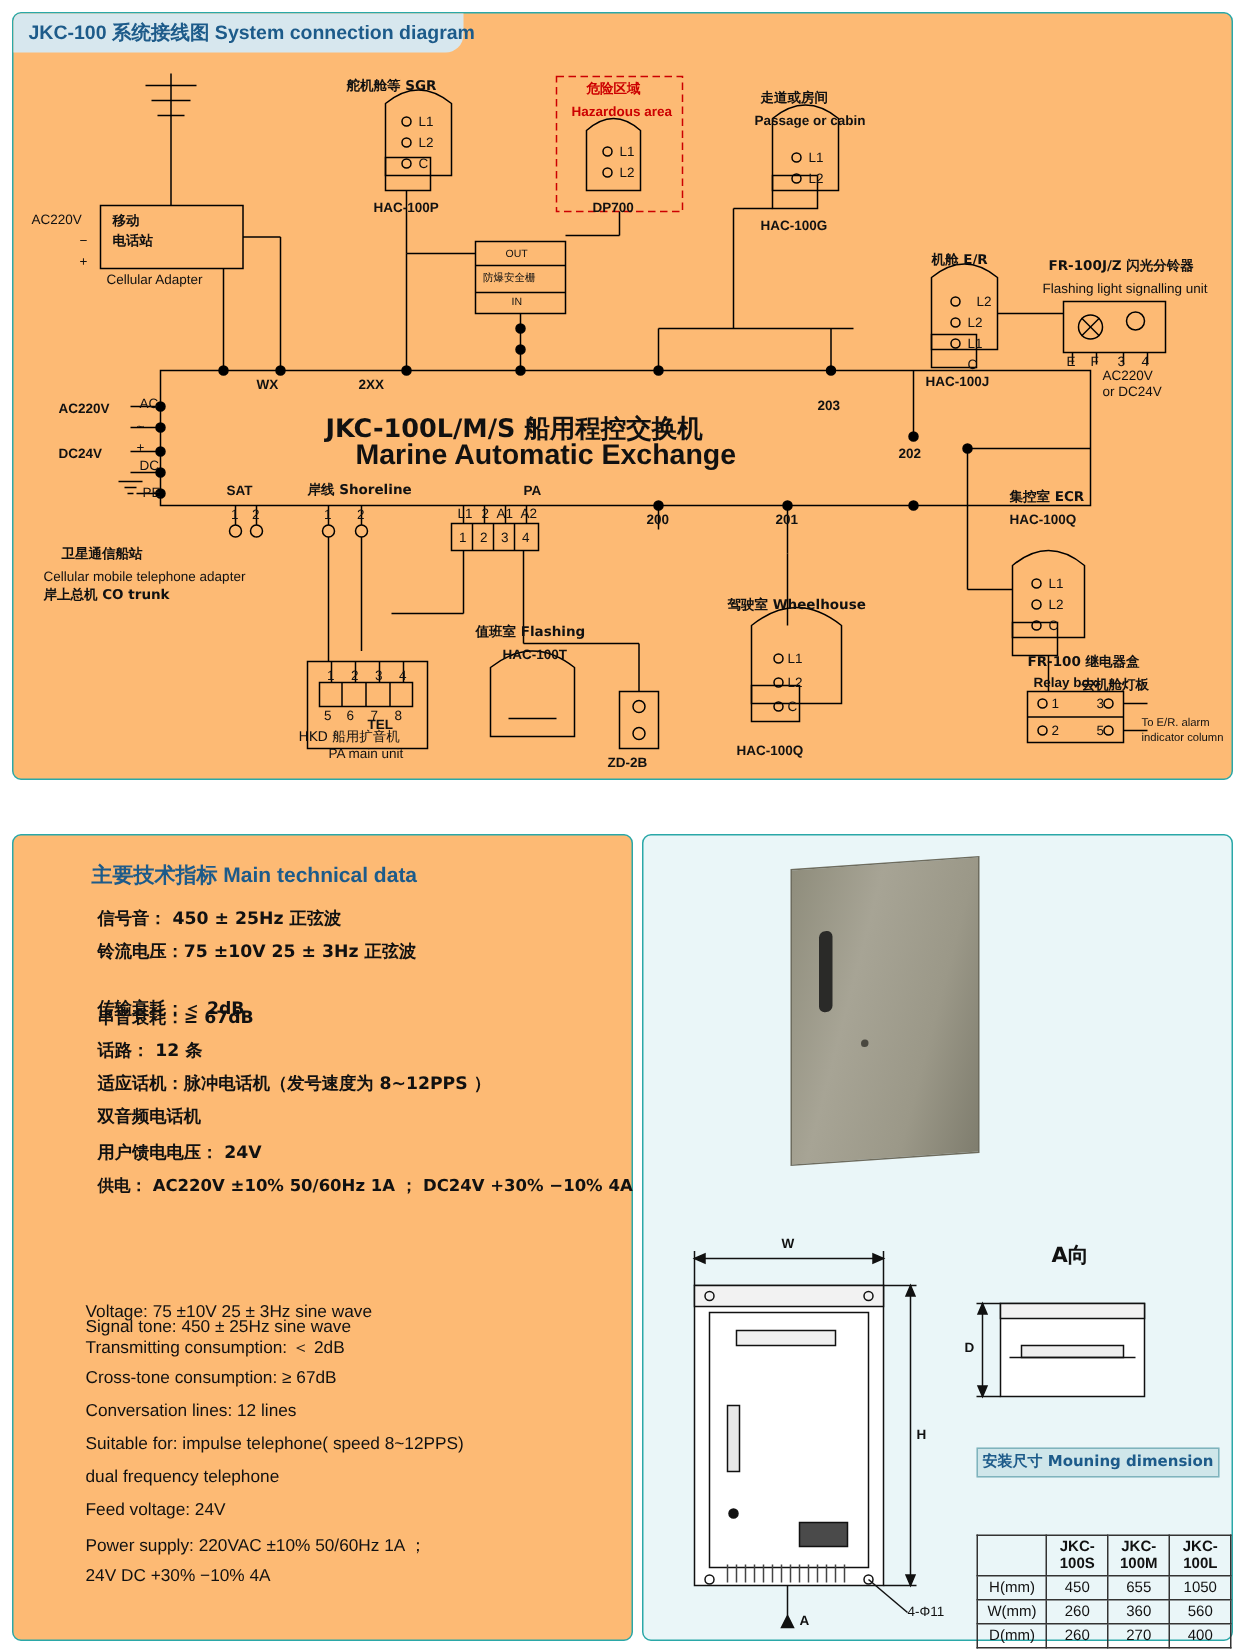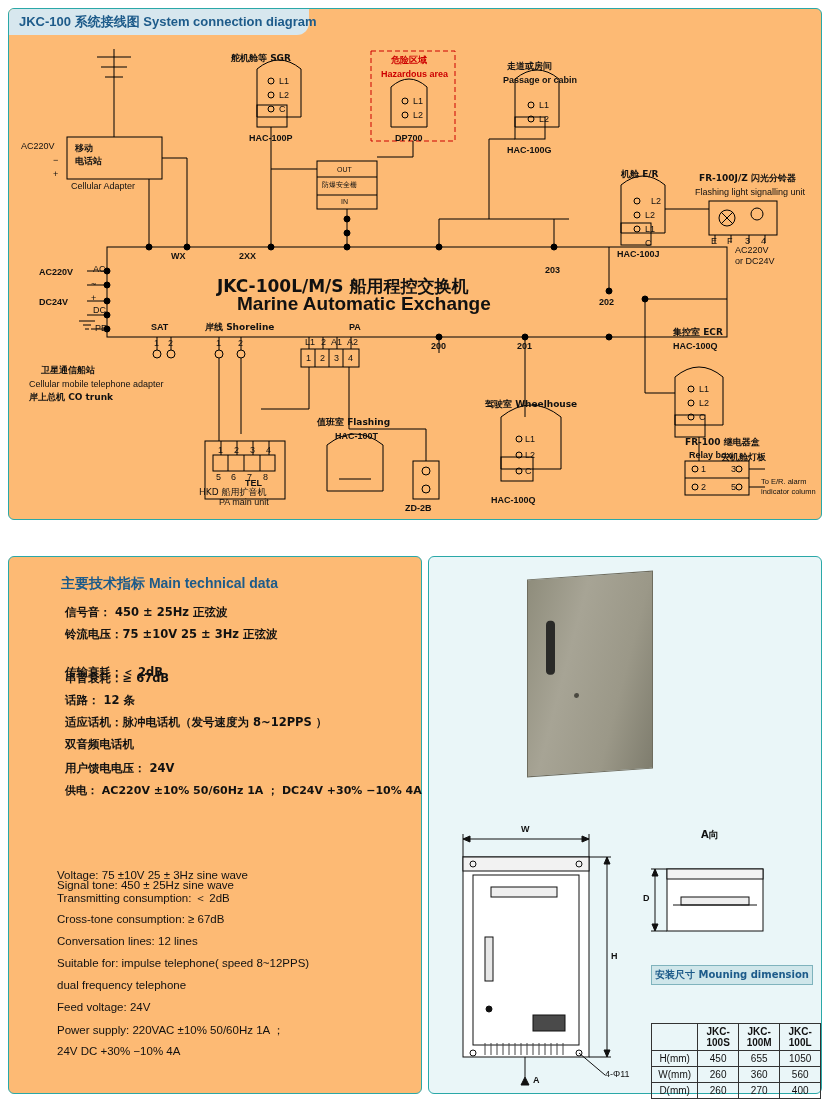--- a/index.html
+++ b/index.html
@@ -422,21 +422,21 @@
       <path d="M226 312 l-3 7 l6 0 z" fill="#111"></path>
       <path d="M226 374 l-3 -7 l6 0 z" fill="#111"></path>
     </g>
   </svg>
 
   <div class="txt b" style="left:92px;top:267px;">W</div>
   <div class="txt b" style="left:182px;top:394px;">H</div>
   <div class="txt b" style="left:214px;top:336px;">D</div>
   <div class="txt b" style="left:104px;top:518px;">A</div>
   <div class="txt" style="left:176px;top:512px;">4-Φ11</div>
-  <div class="txt cn b" style="left:272px;top:272px;font-size:10px;">A向</div>
+  <div class="txt cn b" style="left:272px;top:272px;font-size:14px;">A向</div>
 
   <div id="dim-title" class="cn">安装尺寸 Mouning dimension</div>
   <table class="dim">
     <tbody>
         <tr>
       <th style="width:42px"></th>
       <th style="width:40px">JKC-100S</th>
       <th style="width:40px">JKC-100M</th>
       <th style="width:40px">JKC-100L</th>
     </tr>

